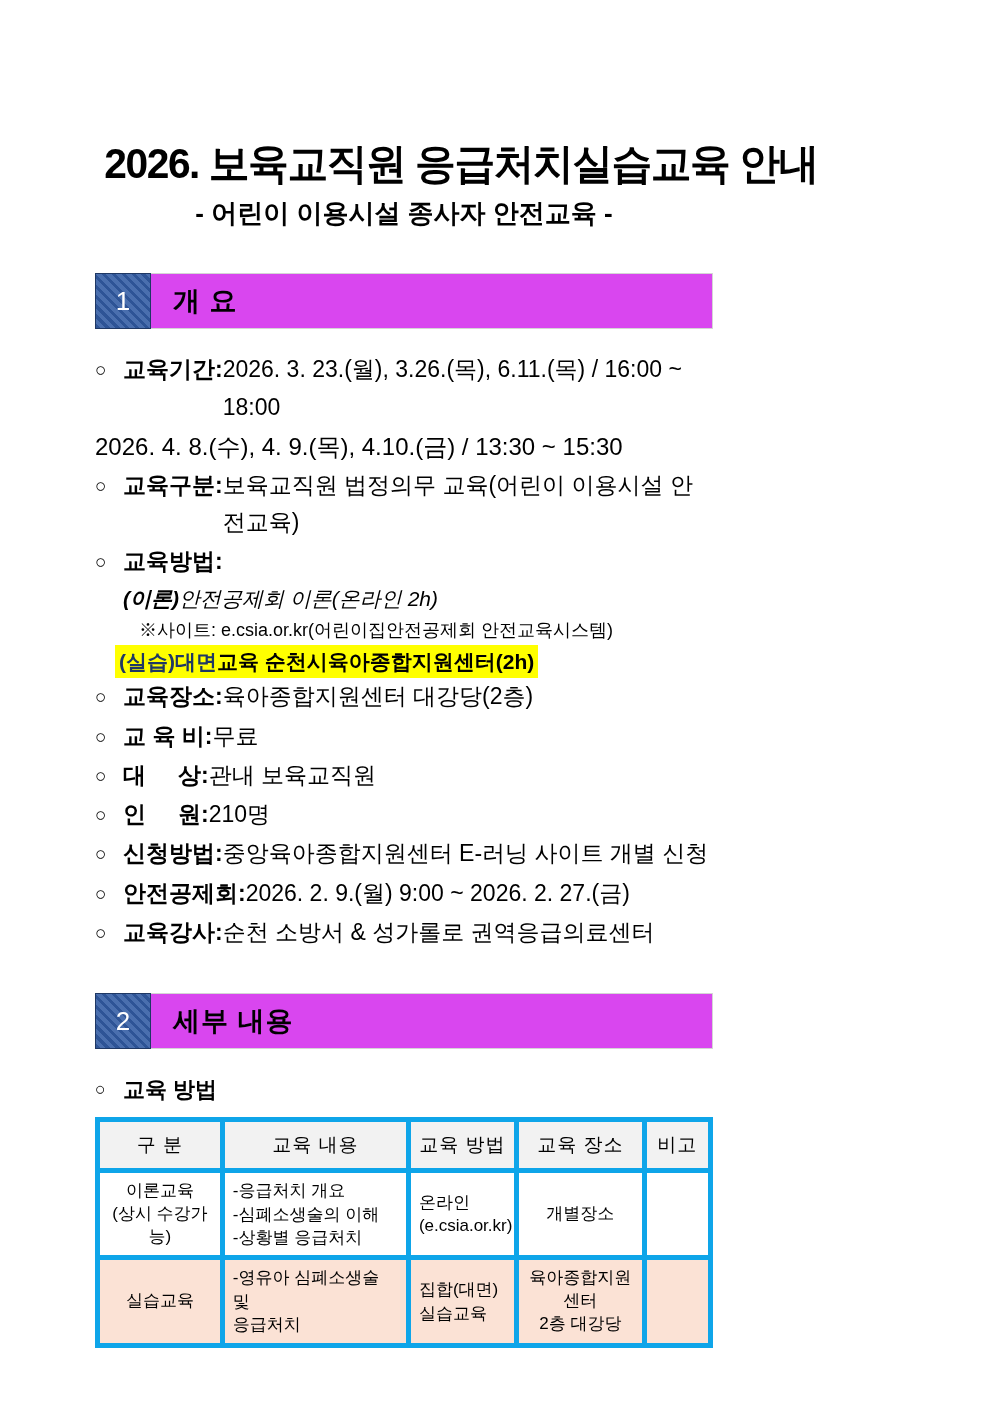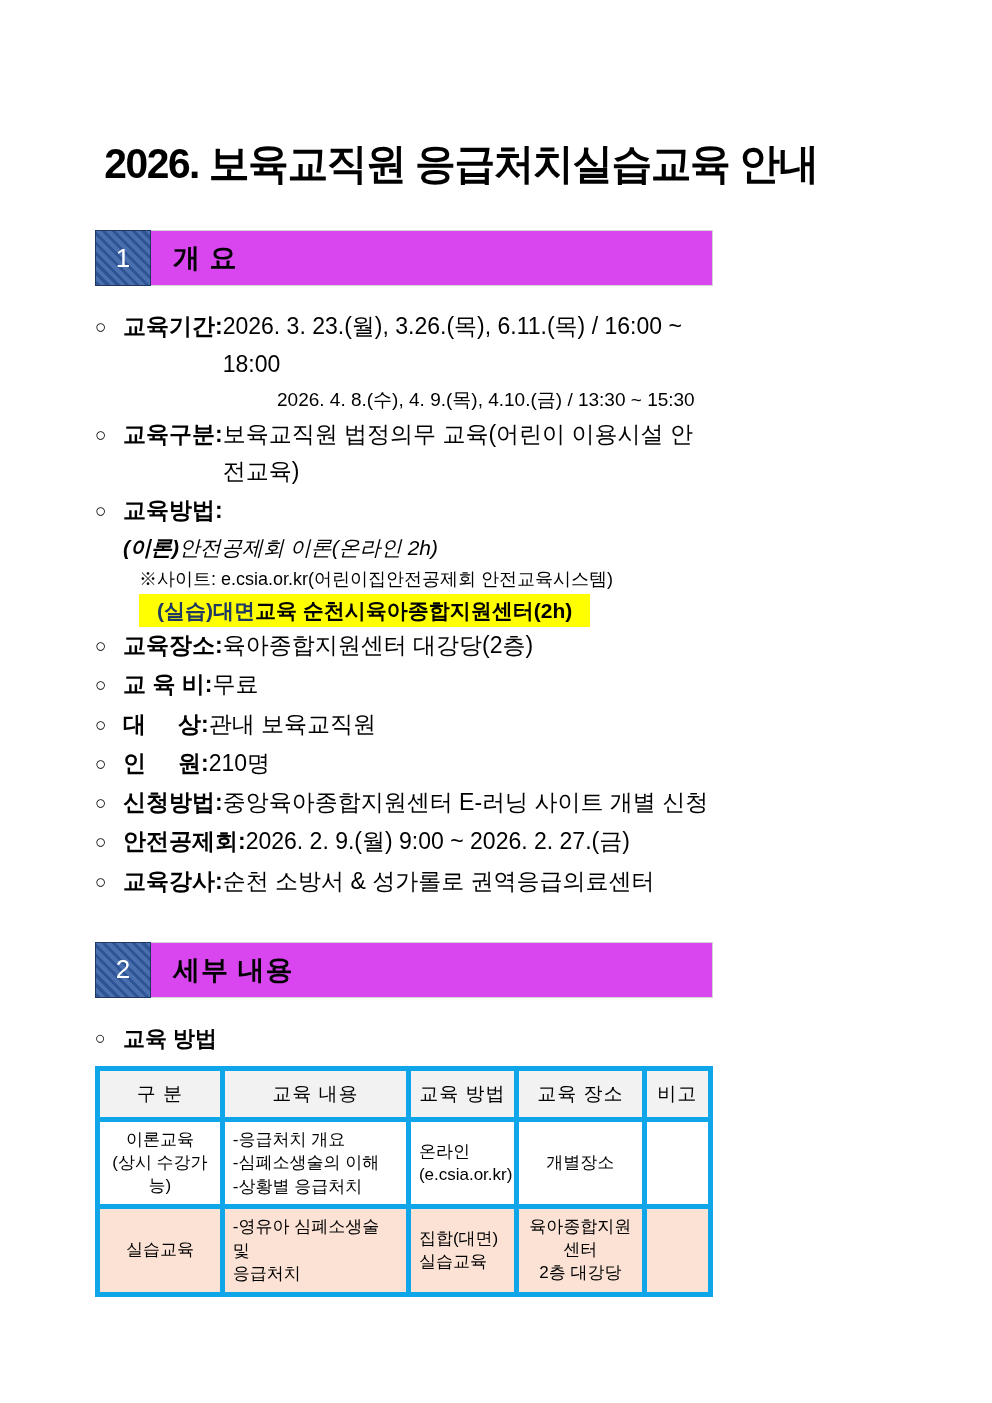--- a/index.html
+++ b/index.html
@@ -99,50 +99,51 @@
   }
   .label {
     font-weight: bold;
     white-space: pre;
   }
   .value {
     font-weight: normal;
   }
   .sub-line {
     display: flex;
-    font-size: 19px;
+    font-size: 24px;
     line-height: 1.62;
     margin-left: 0;
+    flex-direction: column;
   }
   .sub-indent {
     width: 182px;
     min-width: 182px;
   }
   .method-line {
     font-size: 21px;
     line-height: 1.6;
     margin-left: 28px;
     font-style: italic;
   }
   .method-line .bold {
     font-weight: bold;
   }
   .site-line {
     font-size: 18px;
     line-height: 1.6;
     margin-left: 44px;
   }
   .highlight-line {
-    margin-left: 44px;
+    margin-left: 20px;
     display: inline-block;
     background: #ffff00;
     font-size: 21px;
     font-weight: bold;
     line-height: 1.5;
-    padding: 1px 18px;
+    padding: 1px 4px;
   }
   .highlight-line .blue {
     color: #1f3864;
   }
   .highlight-wrap {
     line-height: 1.6;
   }
 
   
   .sub-heading {
@@ -195,20 +196,21 @@
   .col-4 { width: 19.5%; }
   .col-5 { width: 8.5%; }
 </style>
 </head>
 <body>
 
 <div class="page">
 
   <div class="title-block">
     <div class="doc-title">2026. 보육교직원 응급처치실습교육 안내</div>
+    <div class="doc-subtitle">- 어린이 이용시설 종사자 안전교육 -</div>
   </div>
 
   <div class="section-header">
     <div class="section-num">1</div>
     <div class="section-title">개 요</div>
   </div>
 
   <div class="info-list">
 
     <div class="info-row">

